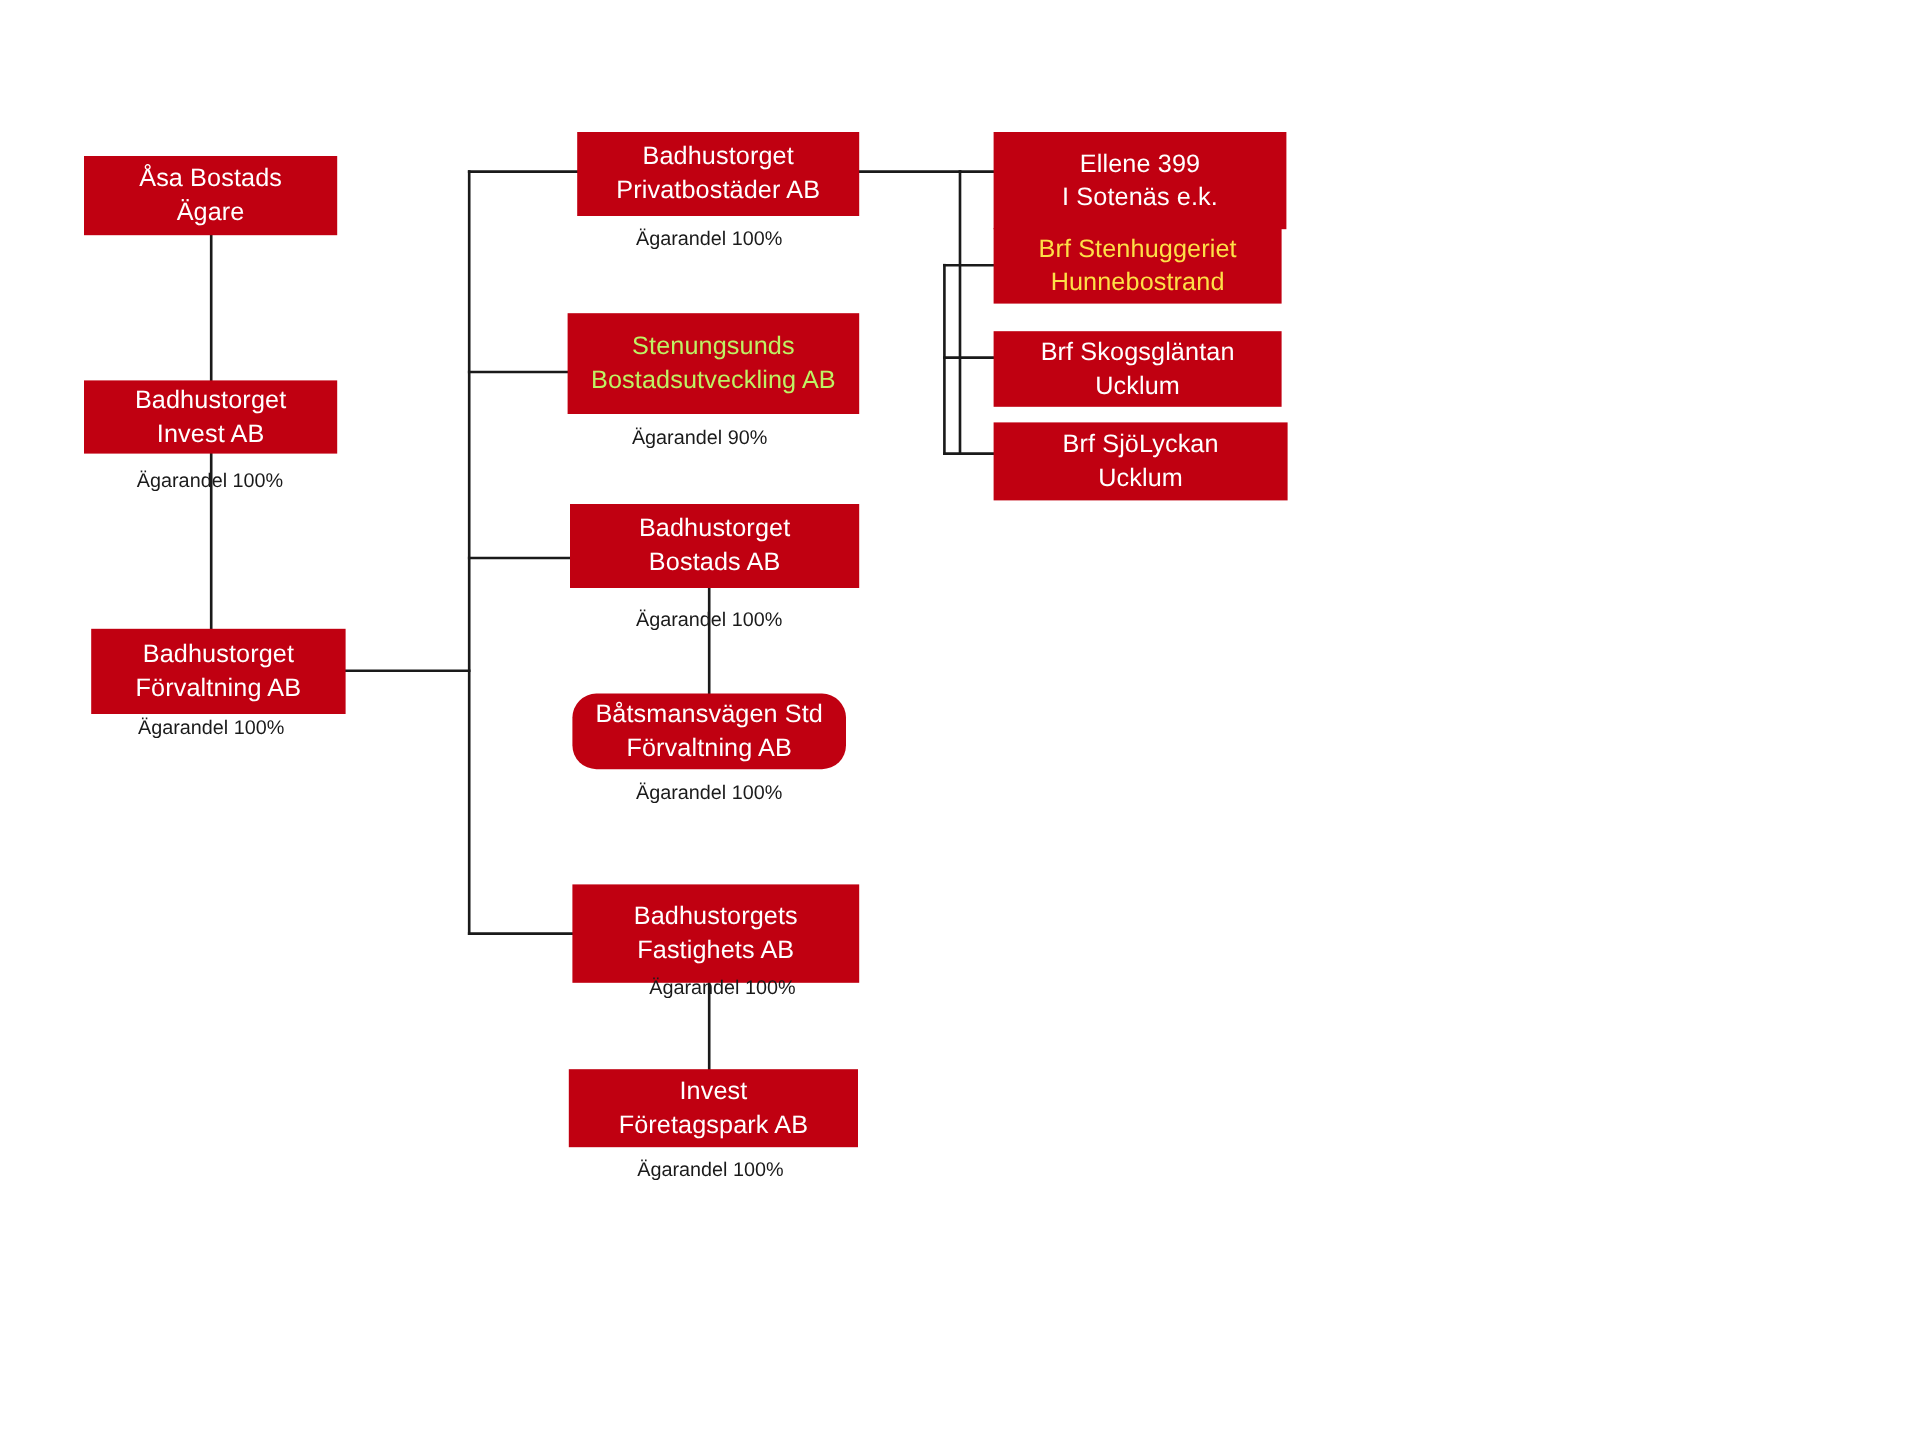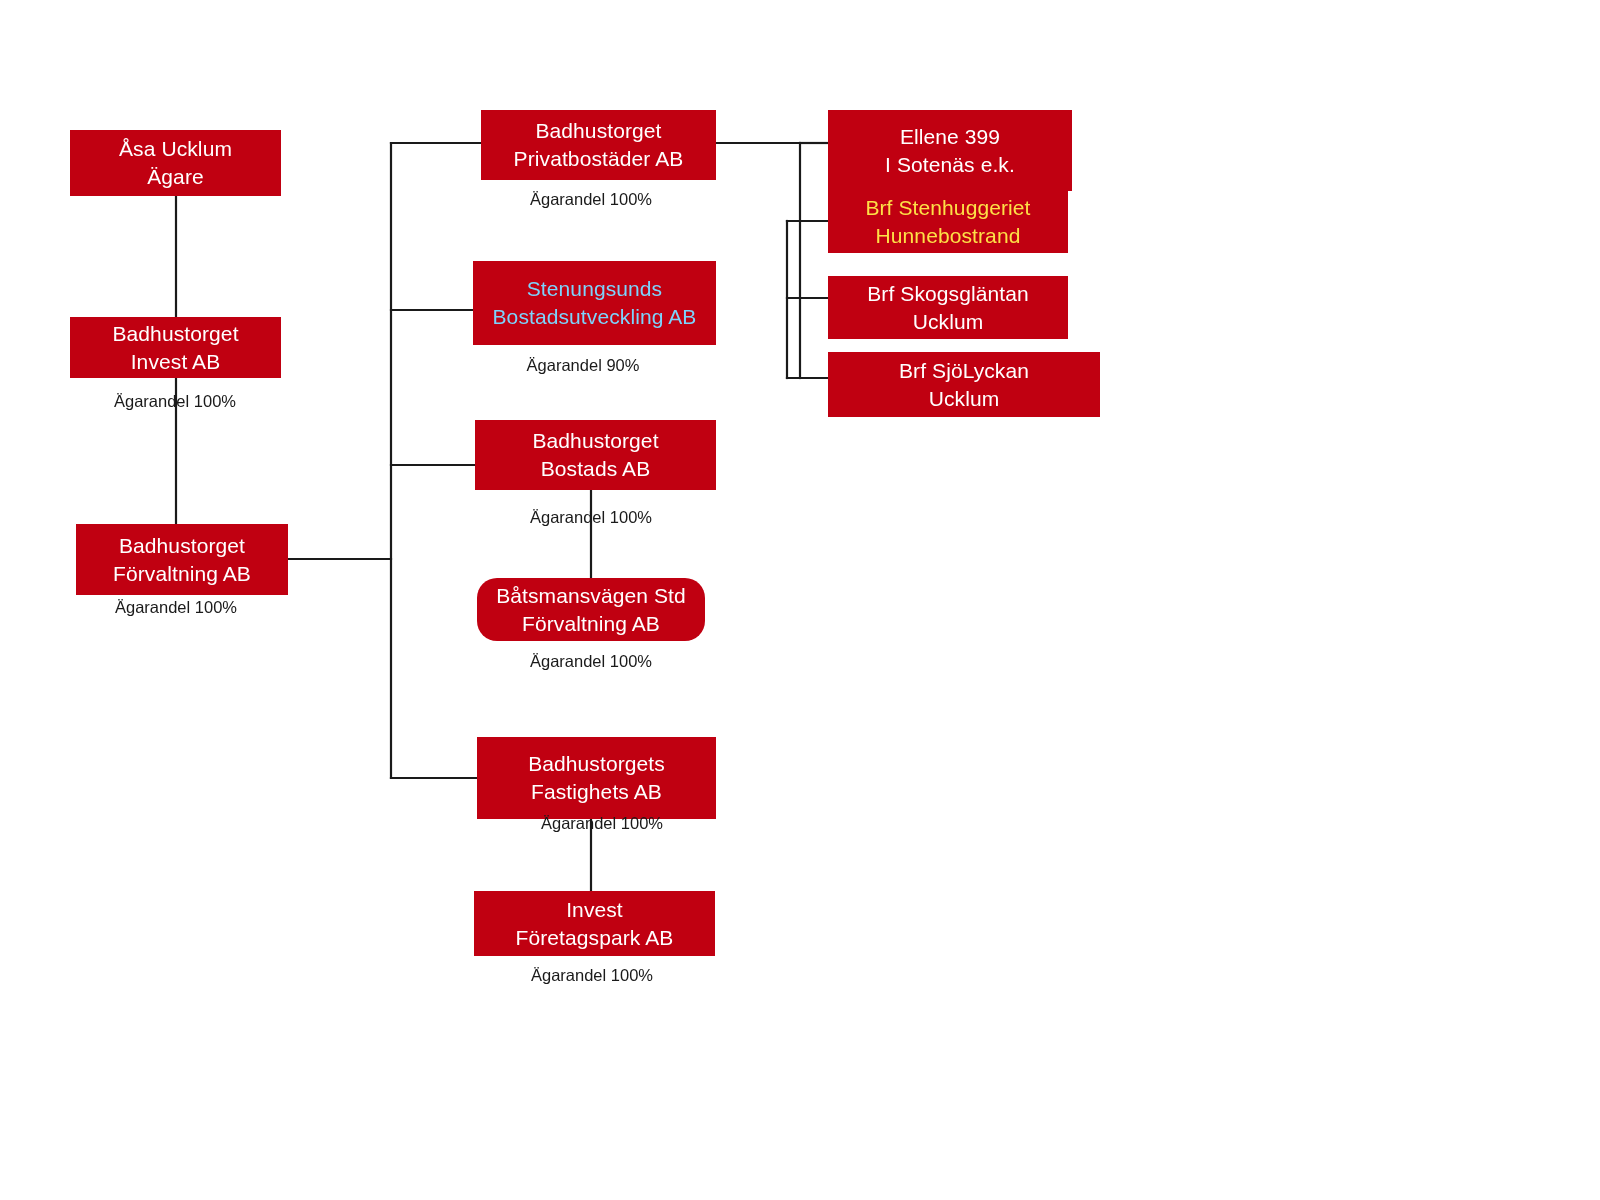--- a/index.html
+++ b/index.html
@@ -76,21 +76,21 @@
         <path d="M 800 143 L 800 378"></path>
         <path d="M 800 143 L 828 143"></path>
         <path d="M 787 221 L 828 221"></path>
         <path d="M 787 298 L 828 298"></path>
         <path d="M 787 378 L 828 378"></path>
         <path d="M 787 221 L 787 378"></path>
       </g>
   </svg>
 
   <div class="node-box" style="left: 70px; top: 130px; width: 211px; height: 66px; background: rgb(192, 0, 17); color: rgb(255, 255, 255);">
-    <span class="node-label">Åsa Ucklum
+    <span class="node-label">Åsa Bostads
 Ägare</span>
   </div>
 
   <div class="node-box" style="left: 70px; top: 317px; width: 211px; height: 61px; background: rgb(192, 0, 17); color: rgb(255, 255, 255);">
     <span class="node-label">Badhustorget
 Invest AB</span>
   </div>
   <div class="ownership-label" style="left: 175px; top: 392px; transform: translateX(-50%); color: rgb(26, 26, 26);">Ägarandel 100%</div>
 
   <div class="node-box" style="left: 76px; top: 524px; width: 212px; height: 71px; background: rgb(192, 0, 17); color: rgb(255, 255, 255);">
@@ -98,21 +98,21 @@
 Förvaltning AB</span>
   </div>
   <div class="ownership-label" style="left: 176px; top: 598px; transform: translateX(-50%); color: rgb(26, 26, 26);">Ägarandel 100%</div>
 
   <div class="node-box" style="left: 481px; top: 110px; width: 235px; height: 70px; background: rgb(192, 0, 17); color: rgb(255, 255, 255);">
     <span class="node-label">Badhustorget
 Privatbostäder AB</span>
   </div>
   <div class="ownership-label" style="left: 591px; top: 190px; transform: translateX(-50%); color: rgb(26, 26, 26);">Ägarandel 100%</div>
 
-  <div class="node-box" style="left: 473px; top: 261px; width: 243px; height: 84px; background: rgb(192, 0, 17); color: #7dd3fc;">
+  <div class="node-box" style="left: 473px; top: 261px; width: 243px; height: 84px; background: rgb(192, 0, 17); color: #bef264;">
     <span class="node-label">Stenungsunds
 Bostadsutveckling AB</span>
   </div>
   <div class="ownership-label" style="left: 583px; top: 356px; transform: translateX(-50%); color: rgb(26, 26, 26);">Ägarandel 90%</div>
 
   <div class="node-box" style="left: 475px; top: 420px; width: 241px; height: 70px; background: rgb(192, 0, 17); color: rgb(255, 255, 255);">
     <span class="node-label">Badhustorget
 Bostads AB</span>
   </div>
   <div class="ownership-label" style="left: 591px; top: 508px; transform: translateX(-50%); color: rgb(26, 26, 26);">Ägarandel 100%</div>
@@ -143,18 +143,18 @@
   <div class="node-box" style="left: 828px; top: 190px; width: 240px; height: 63px; background: rgb(192, 0, 17); color: #fde047;">
     <span class="node-label">Brf Stenhuggeriet
 Hunnebostrand</span>
   </div>
 
   <div class="node-box" style="left: 828px; top: 276px; width: 240px; height: 63px; background: rgb(192, 0, 17); color: rgb(255, 255, 255);">
     <span class="node-label">Brf Skogsgläntan
 Ucklum</span>
   </div>
 
-  <div class="node-box" style="left: 828px; top: 352px; width: 272px; height: 65px; background: rgb(192, 0, 17); color: rgb(255, 255, 255);">
+  <div class="node-box" style="left: 828px; top: 352px; width: 245px; height: 65px; background: rgb(192, 0, 17); color: rgb(255, 255, 255);">
     <span class="node-label">Brf SjöLyckan
 Ucklum</span>
   </div>
 
 </div>
 
 </body></html>

